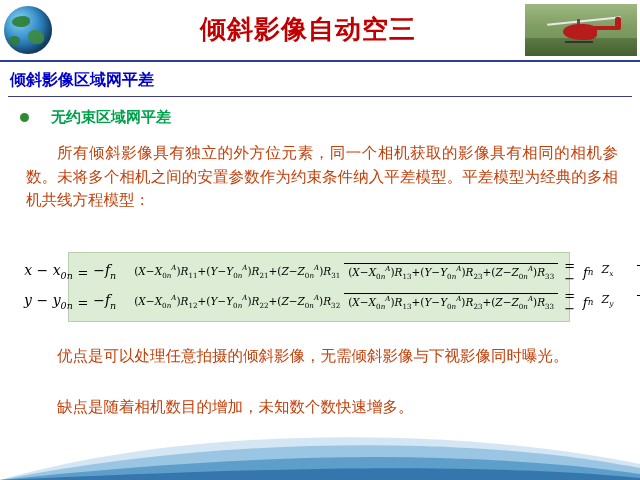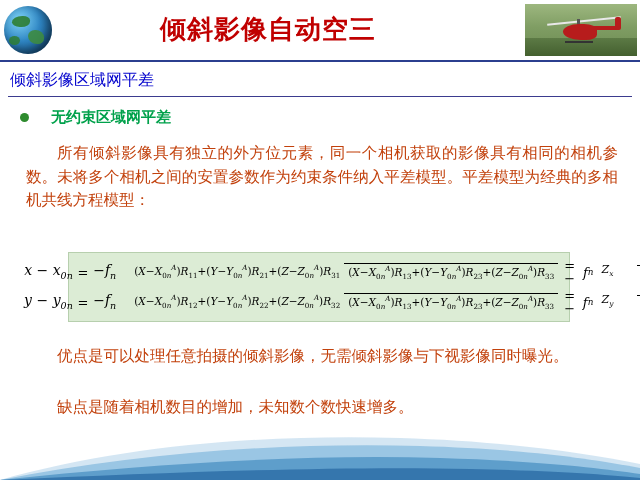--- a/index.html
+++ b/index.html
@@ -33,20 +33,21 @@
   .header-title {
     position: absolute;
     left: 0; top: 12px;
     width: 536px;
     text-align: center;
     font-family: "DejaVu Sans", sans-serif;
     font-weight: bold;
     font-size: 26px;
     color: #c00000;
     letter-spacing: 1px;
+    padding-left: 40px;
   }
   .earth-icon {
     position: absolute;
     left: 4px; top: 6px;
     width: 48px;
     height: 48px;
     border-radius: 50%;
     background:
       radial-gradient(circle at 32% 30%, #7fd3f5 0%, #2f86c4 45%, #11436f 100%);
     box-shadow: inset -4px -4px 10px rgba(0,0,0,0.45);
@@ -138,21 +139,21 @@
     width: 640px;
     height: 2px;
     background: #2b3f8f;
   }
 
   
   .section-heading {
     position: absolute;
     left: 10px; top: 70px;
     font-family: "DejaVu Sans", sans-serif;
-    font-weight: normal;
+    font-weight: bold;
     font-size: 16px;
     color: #0000cc;
   }
   .heading-rule {
     position: absolute;
     left: 8px; top: 96px;
     width: 624px;
     height: 1px;
     background: #3b3b8f;
   }

